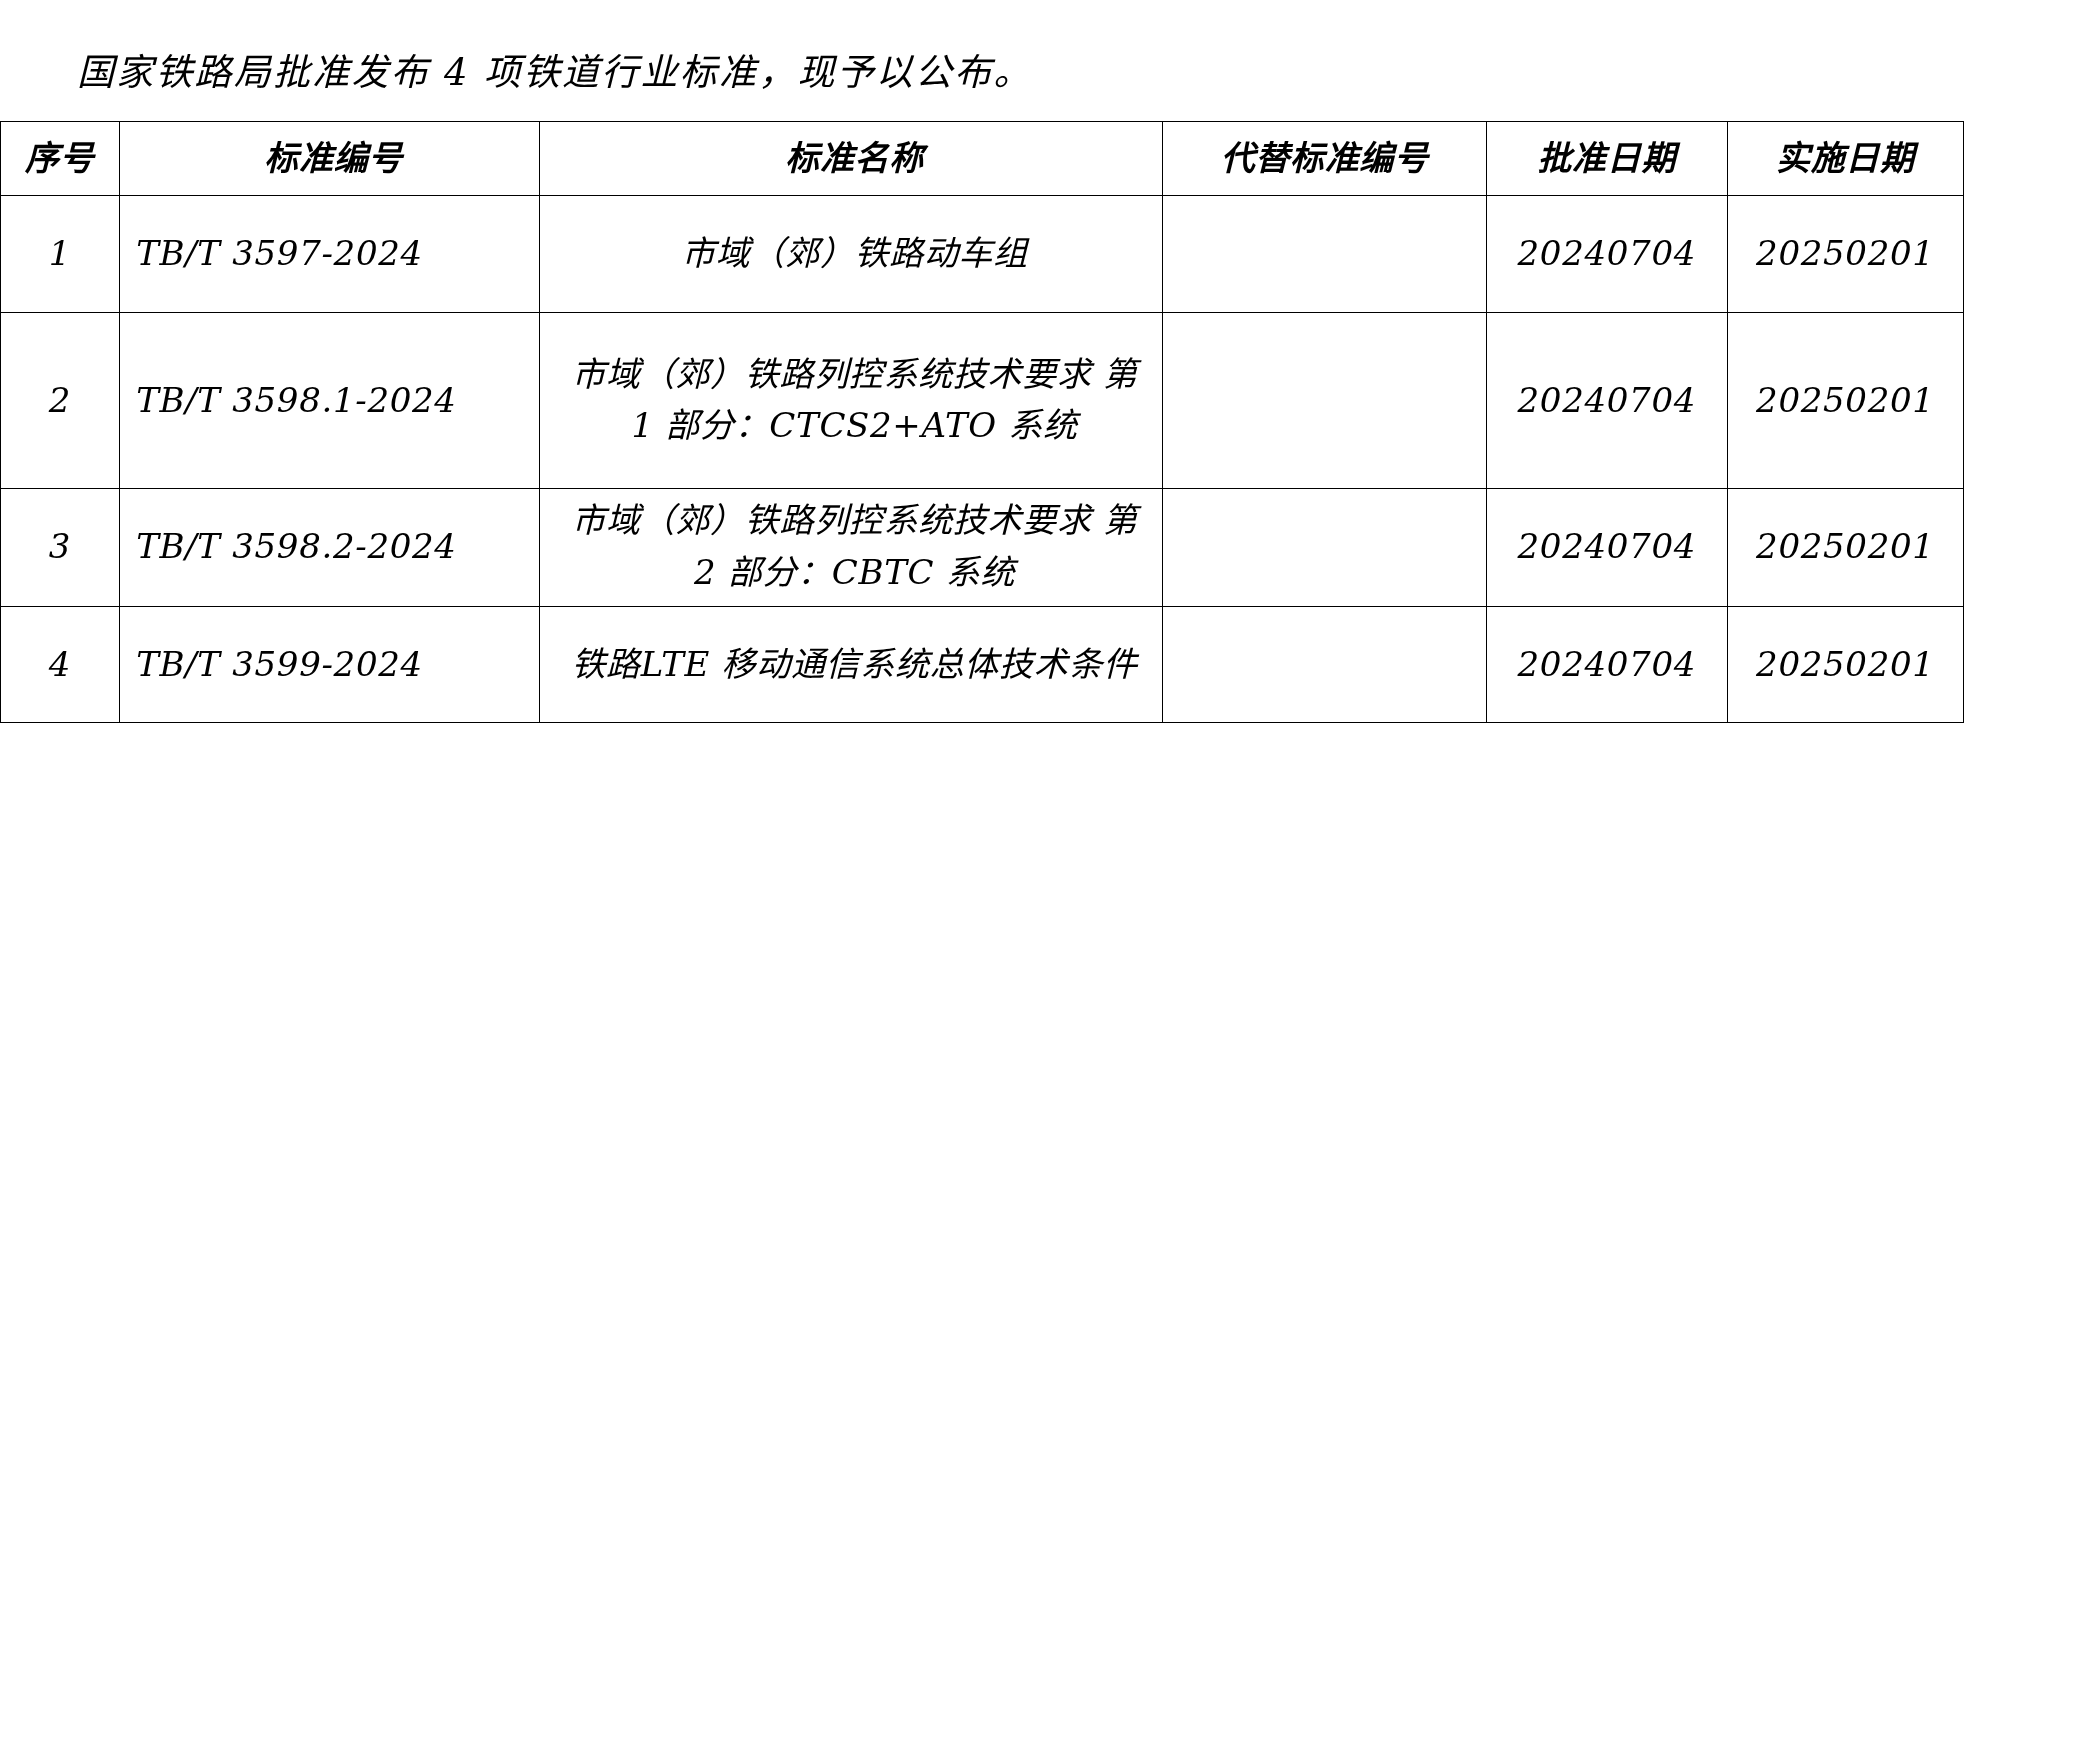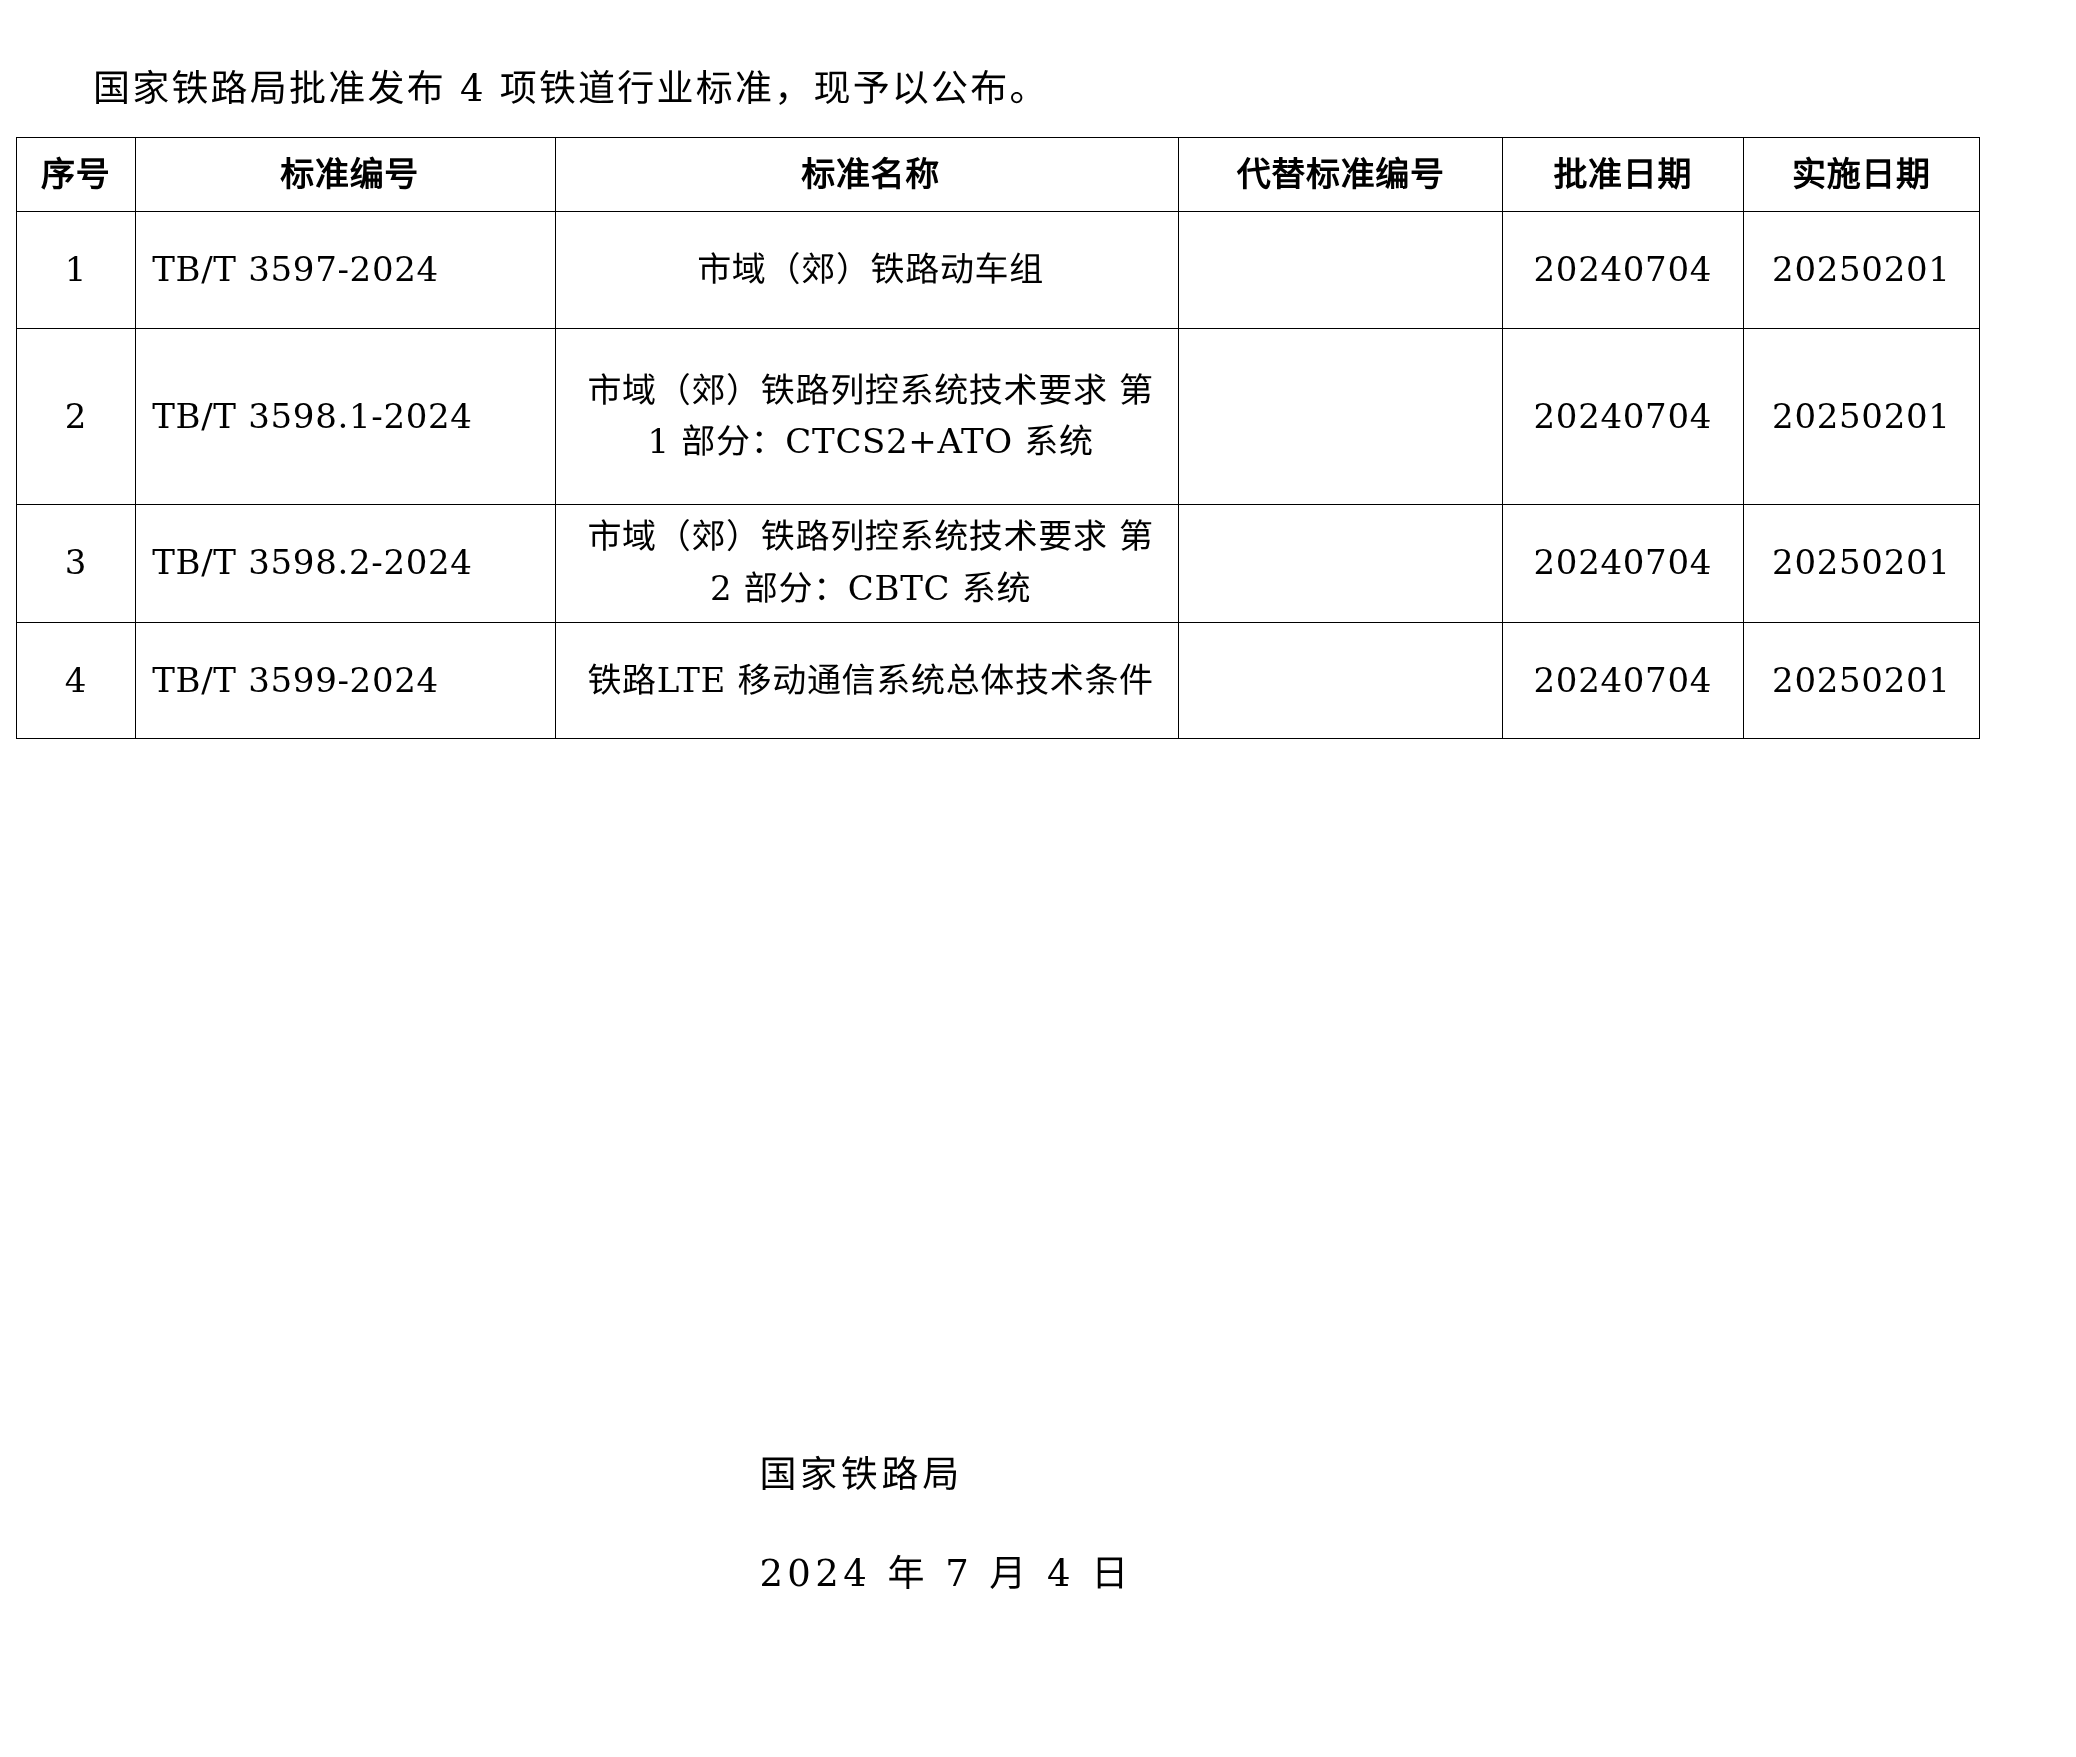--- a/index.html
+++ b/index.html
@@ -13,21 +13,22 @@
     height: 1758px;
     font-family: "DejaVu Serif", "Liberation Serif", serif;
     color: #000000;
     -webkit-font-smoothing: antialiased;
   }
   .page {
     position: relative;
     width: 1780px;
     height: 1758px;
     box-sizing: border-box;
-    padding: 16px;
+    padding: 0;
+    font-style: italic;
   }
   .body-text {
     margin: 0 auto;
     width: 1888px;
     padding-top: 43px;
   }
   .para {
     font-size: 37px;
     line-height: 1.62;
     letter-spacing: 0.06em;
@@ -162,21 +163,15 @@
           <td class="col-name cell-name">铁路LTE 移动通信系统总体技术条件</td>
           <td class="col-repl"></td>
           <td class="col-appr">20240704</td>
           <td class="col-impl">20250201</td>
         </tr>
 
       </tbody>
     </table>
   </div>
 
-  <div class="signature">
-    <div class="sig-inner">
-      <p class="sig-org">国家铁路局</p>
-      <p class="sig-date">2024 年 7 月 4 日</p>
-    </div>
-  </div>
 
 </div>
 
 
 </body></html>

